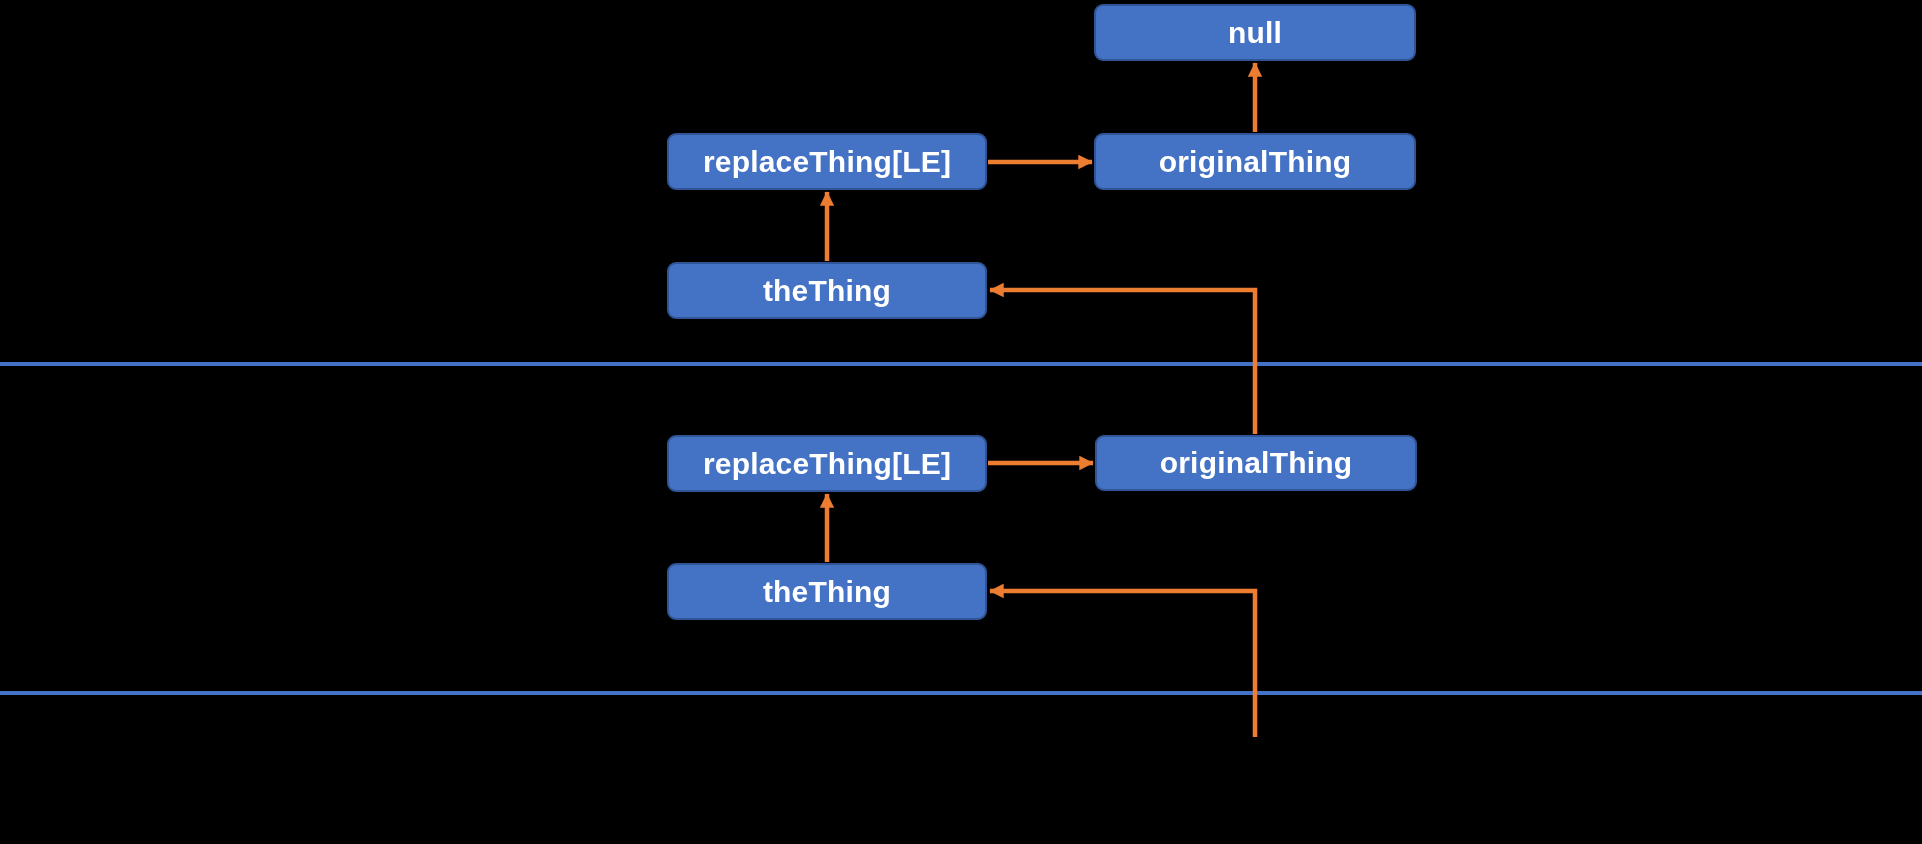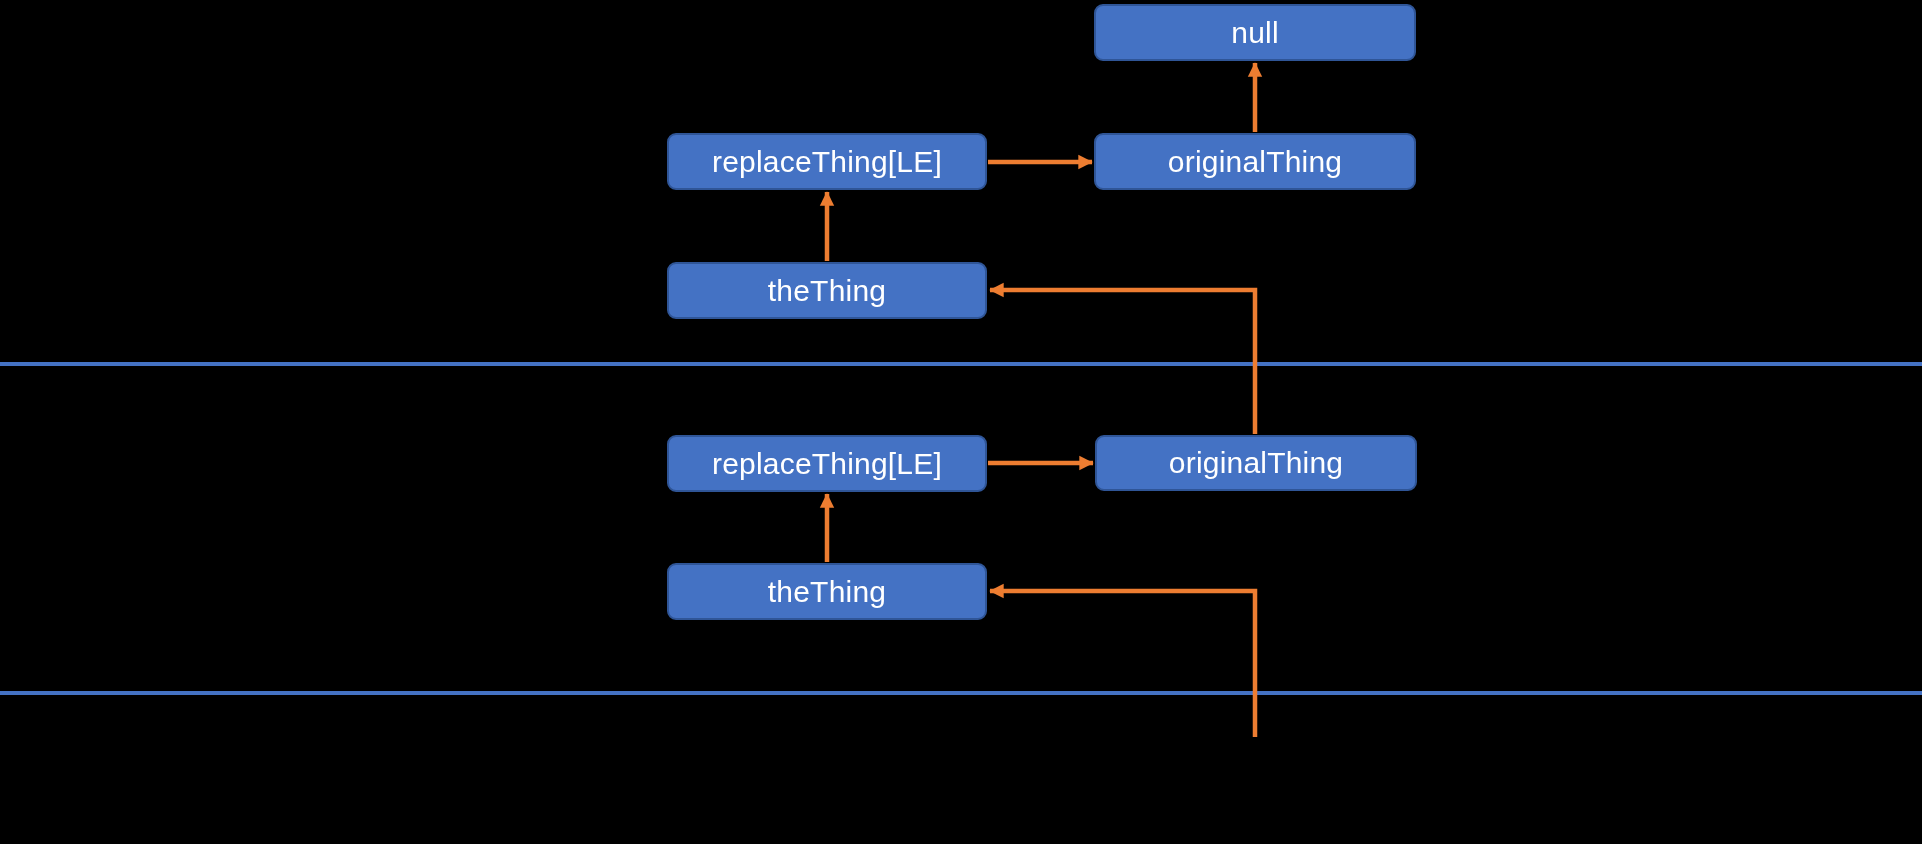--- a/index.html
+++ b/index.html
@@ -39,21 +39,21 @@
     position: absolute;
     box-sizing: border-box;
     display: flex;
     align-items: center;
     justify-content: center;
     background: var(--node-fill, #4472C4);
     border: 2.5px solid var(--node-border, #2F5597);
     border-radius: 9px;
     color: var(--node-text, #FFFFFF);
     font-size: 30px;
-    font-weight: 400;
+    font-weight: 700;
     letter-spacing: 0.2px;
     white-space: nowrap;
   }
 </style>
 </head>
 <body>
 
 <div id="canvas">
 
   <svg id="connector-layer" viewBox="0 0 1922 844" xmlns="http://www.w3.org/2000/svg" aria-hidden="true">

